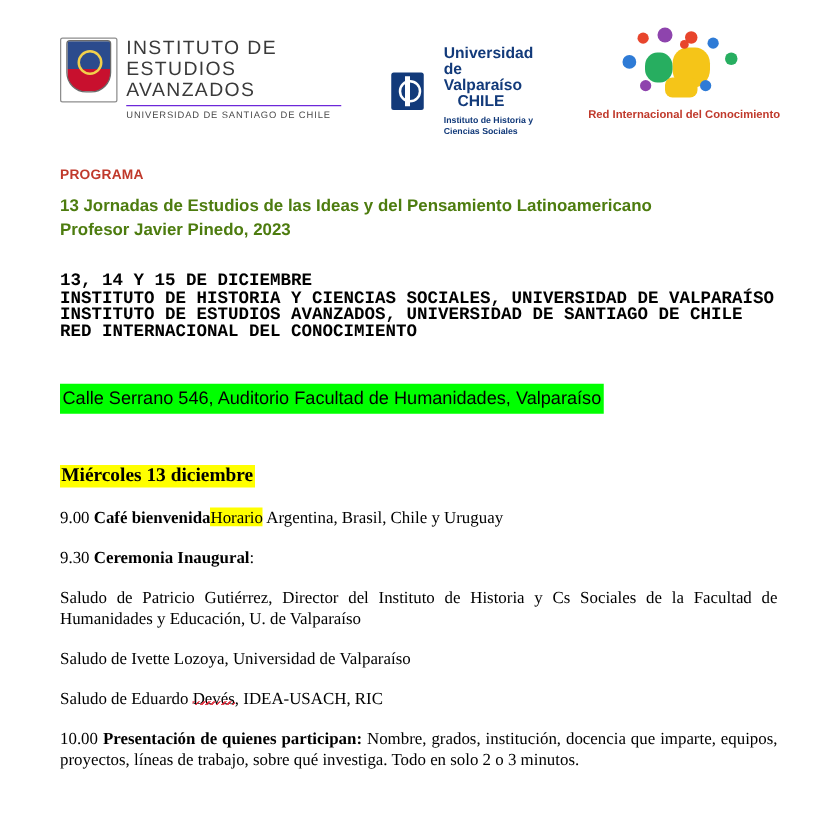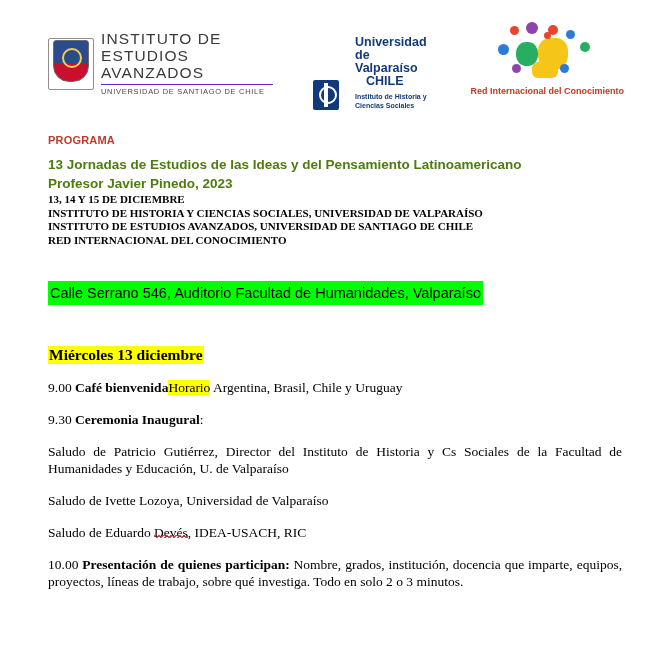--- a/index.html
+++ b/index.html
@@ -24,21 +24,21 @@
 
   
   .logo-row {
     display: flex;
     align-items: flex-start;
     gap: 20px;
     height: 100px;
   }
   .logo-idea {
     display: flex;
-    align-items: center;
+    align-items: flex-start;
     gap: 9px;
     padding-top: 12px;
   }
   .crest {
     width: 44px;
     height: 50px;
     position: relative;
     flex: none;
   }
   .crest .shield {
@@ -84,21 +84,21 @@
   }
   .logo-sep {
     width: 1px;
     height: 52px;
     background: #b9b9b9;
     margin-top: 14px;
   }
 
   .logo-uv {
     display: flex;
-    align-items: flex-end;
+    align-items: center;
     gap: 16px;
     padding-top: 18px;
   }
   .uv-mark {
     width: 26px; height: 30px;
     background: #123a7a;
     border-radius: 2px;
     position: relative;
     flex: none;
   }
@@ -184,25 +184,26 @@
   }
   .title {
     font-family: "Liberation Sans", sans-serif;
     font-size: 13.5px;
     font-weight: 700;
     color: #4d7c0f;
     line-height: 19px;
     margin-top: 9px;
   }
   .meta {
-    font-family: Liberation Serif, serif;
-    font-size: 11px;
+    font-family: Liberation Mono, monospace;
+    font-size: 14px;
     font-weight: 700;
     color: #000;
     line-height: 13.5px;
+    margin-top: 26px;
   }
   .address {
     margin-top: 34px;
     font-family: "Liberation Sans", sans-serif;
     font-size: 14.5px;
     line-height: 22px;
     background: #00ff00;
     display: inline-block;
     padding: 1px 2px;
   }

